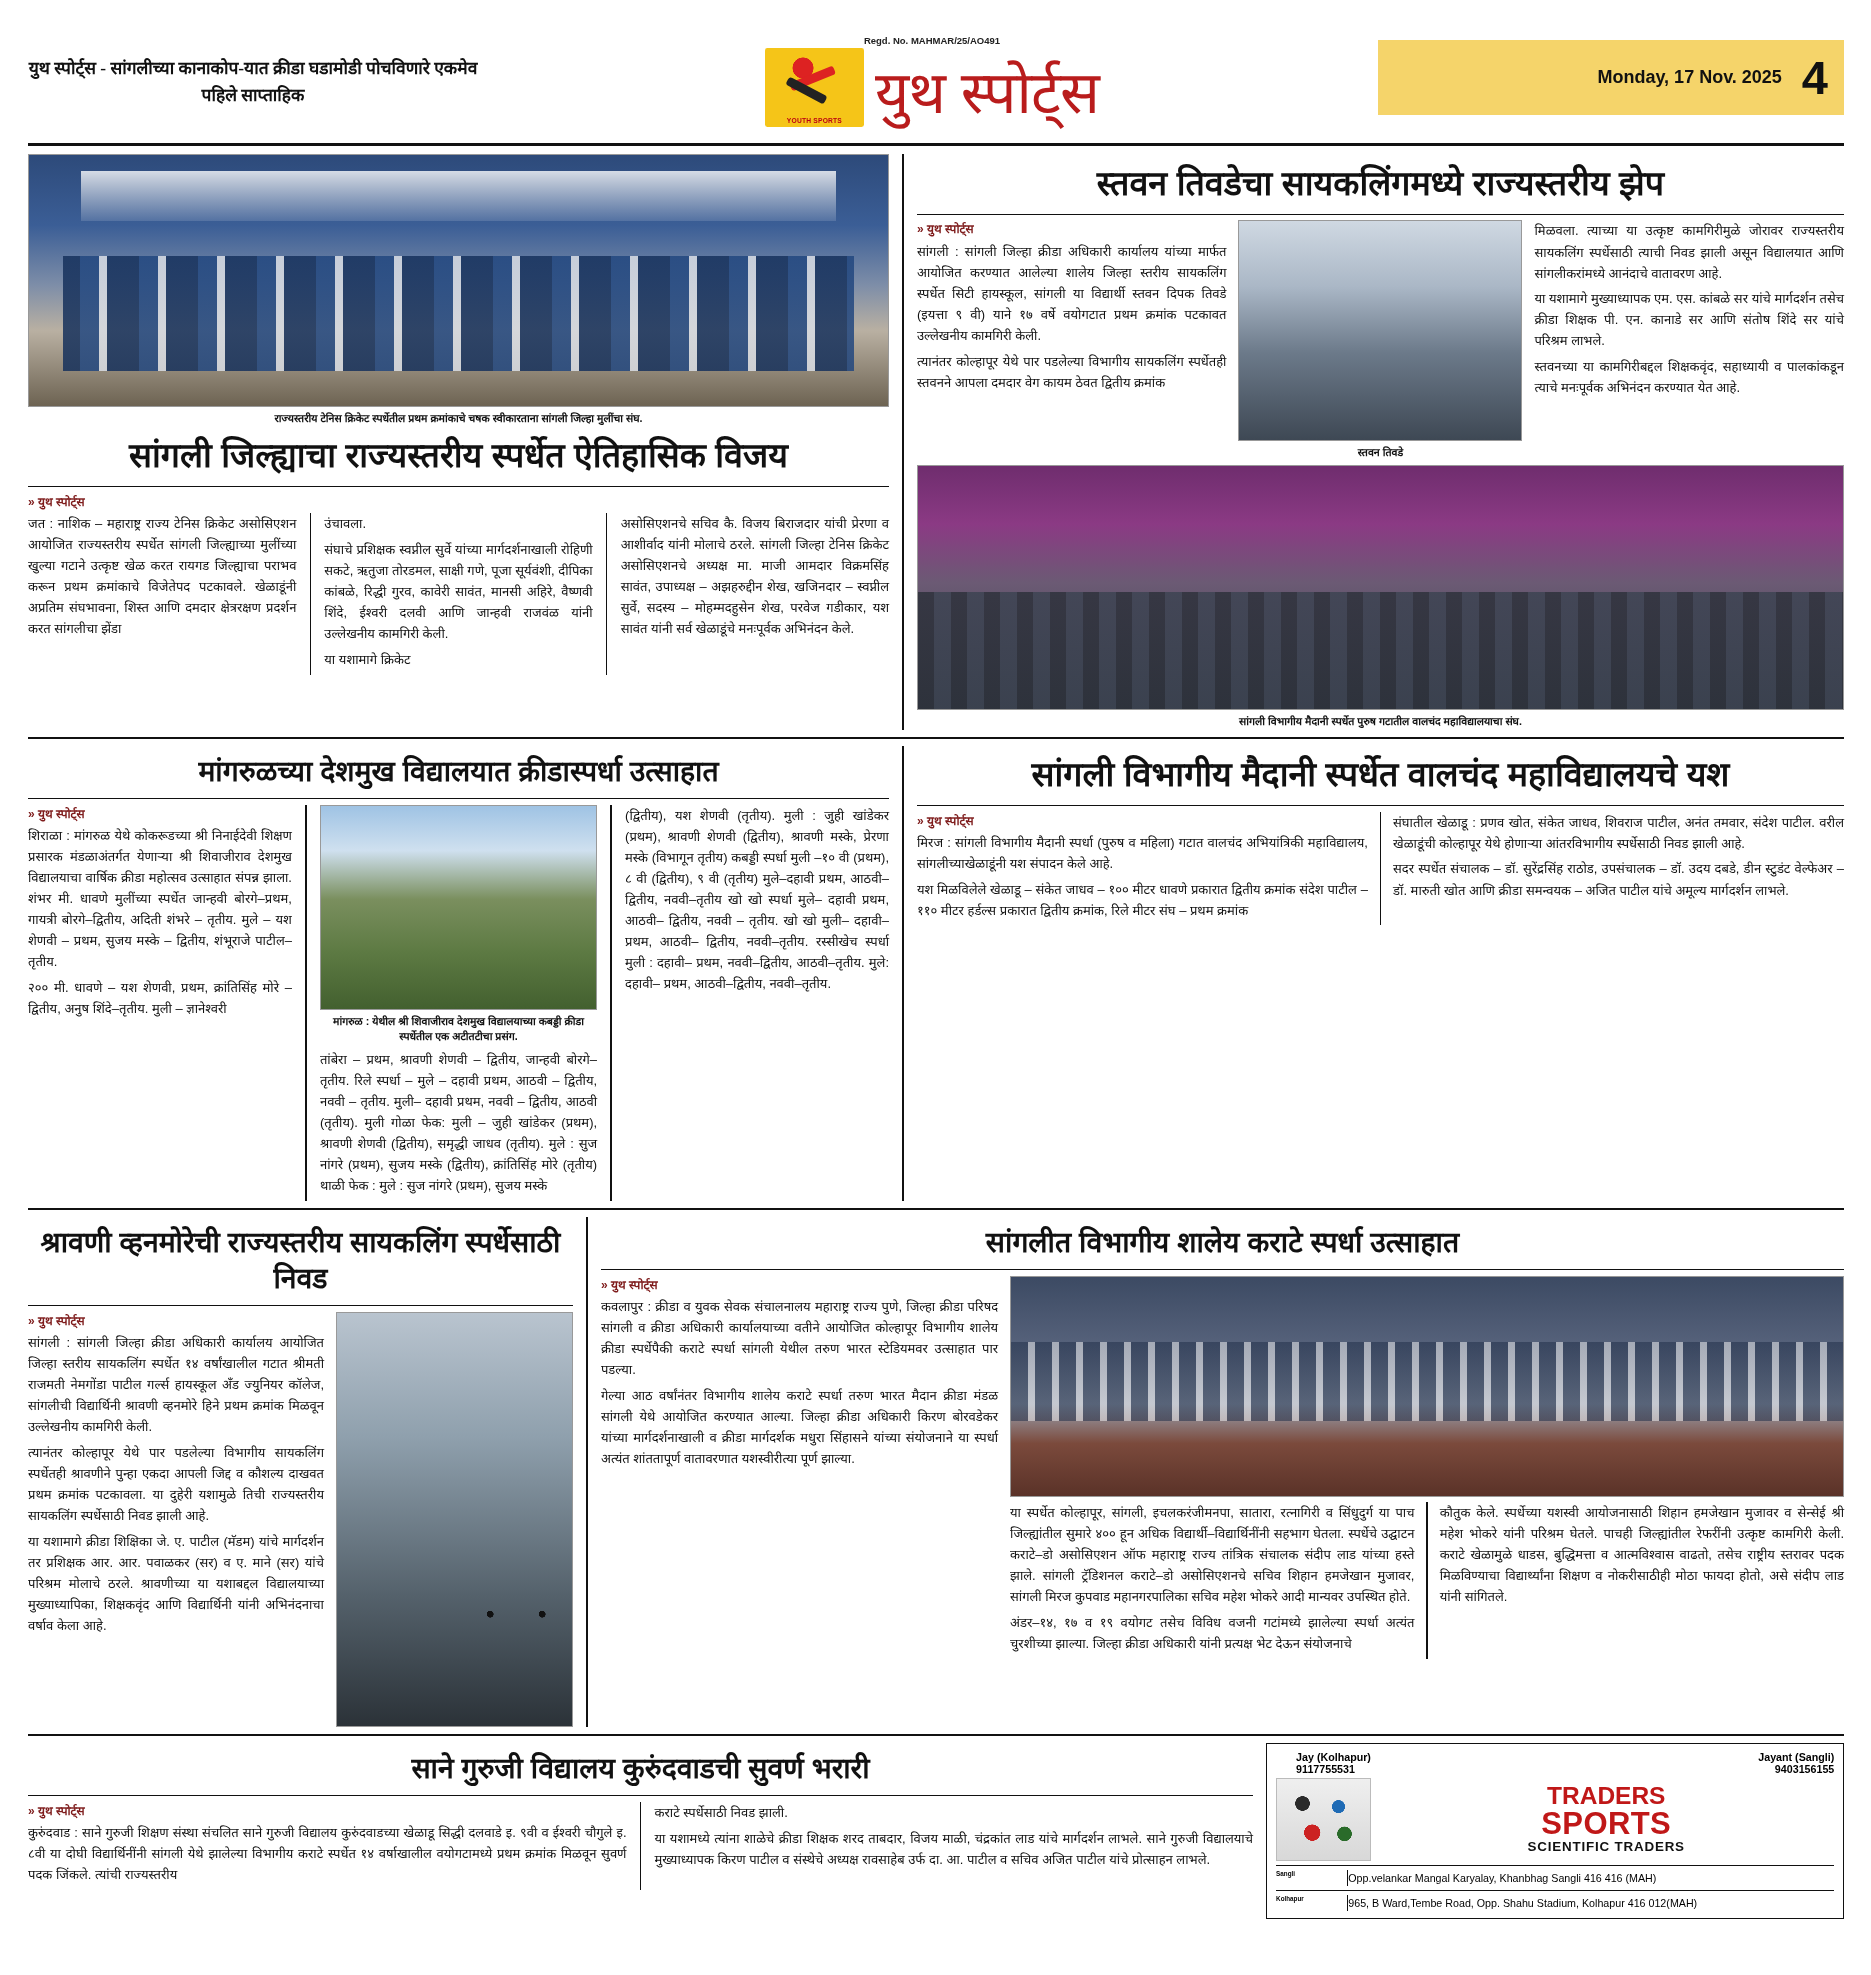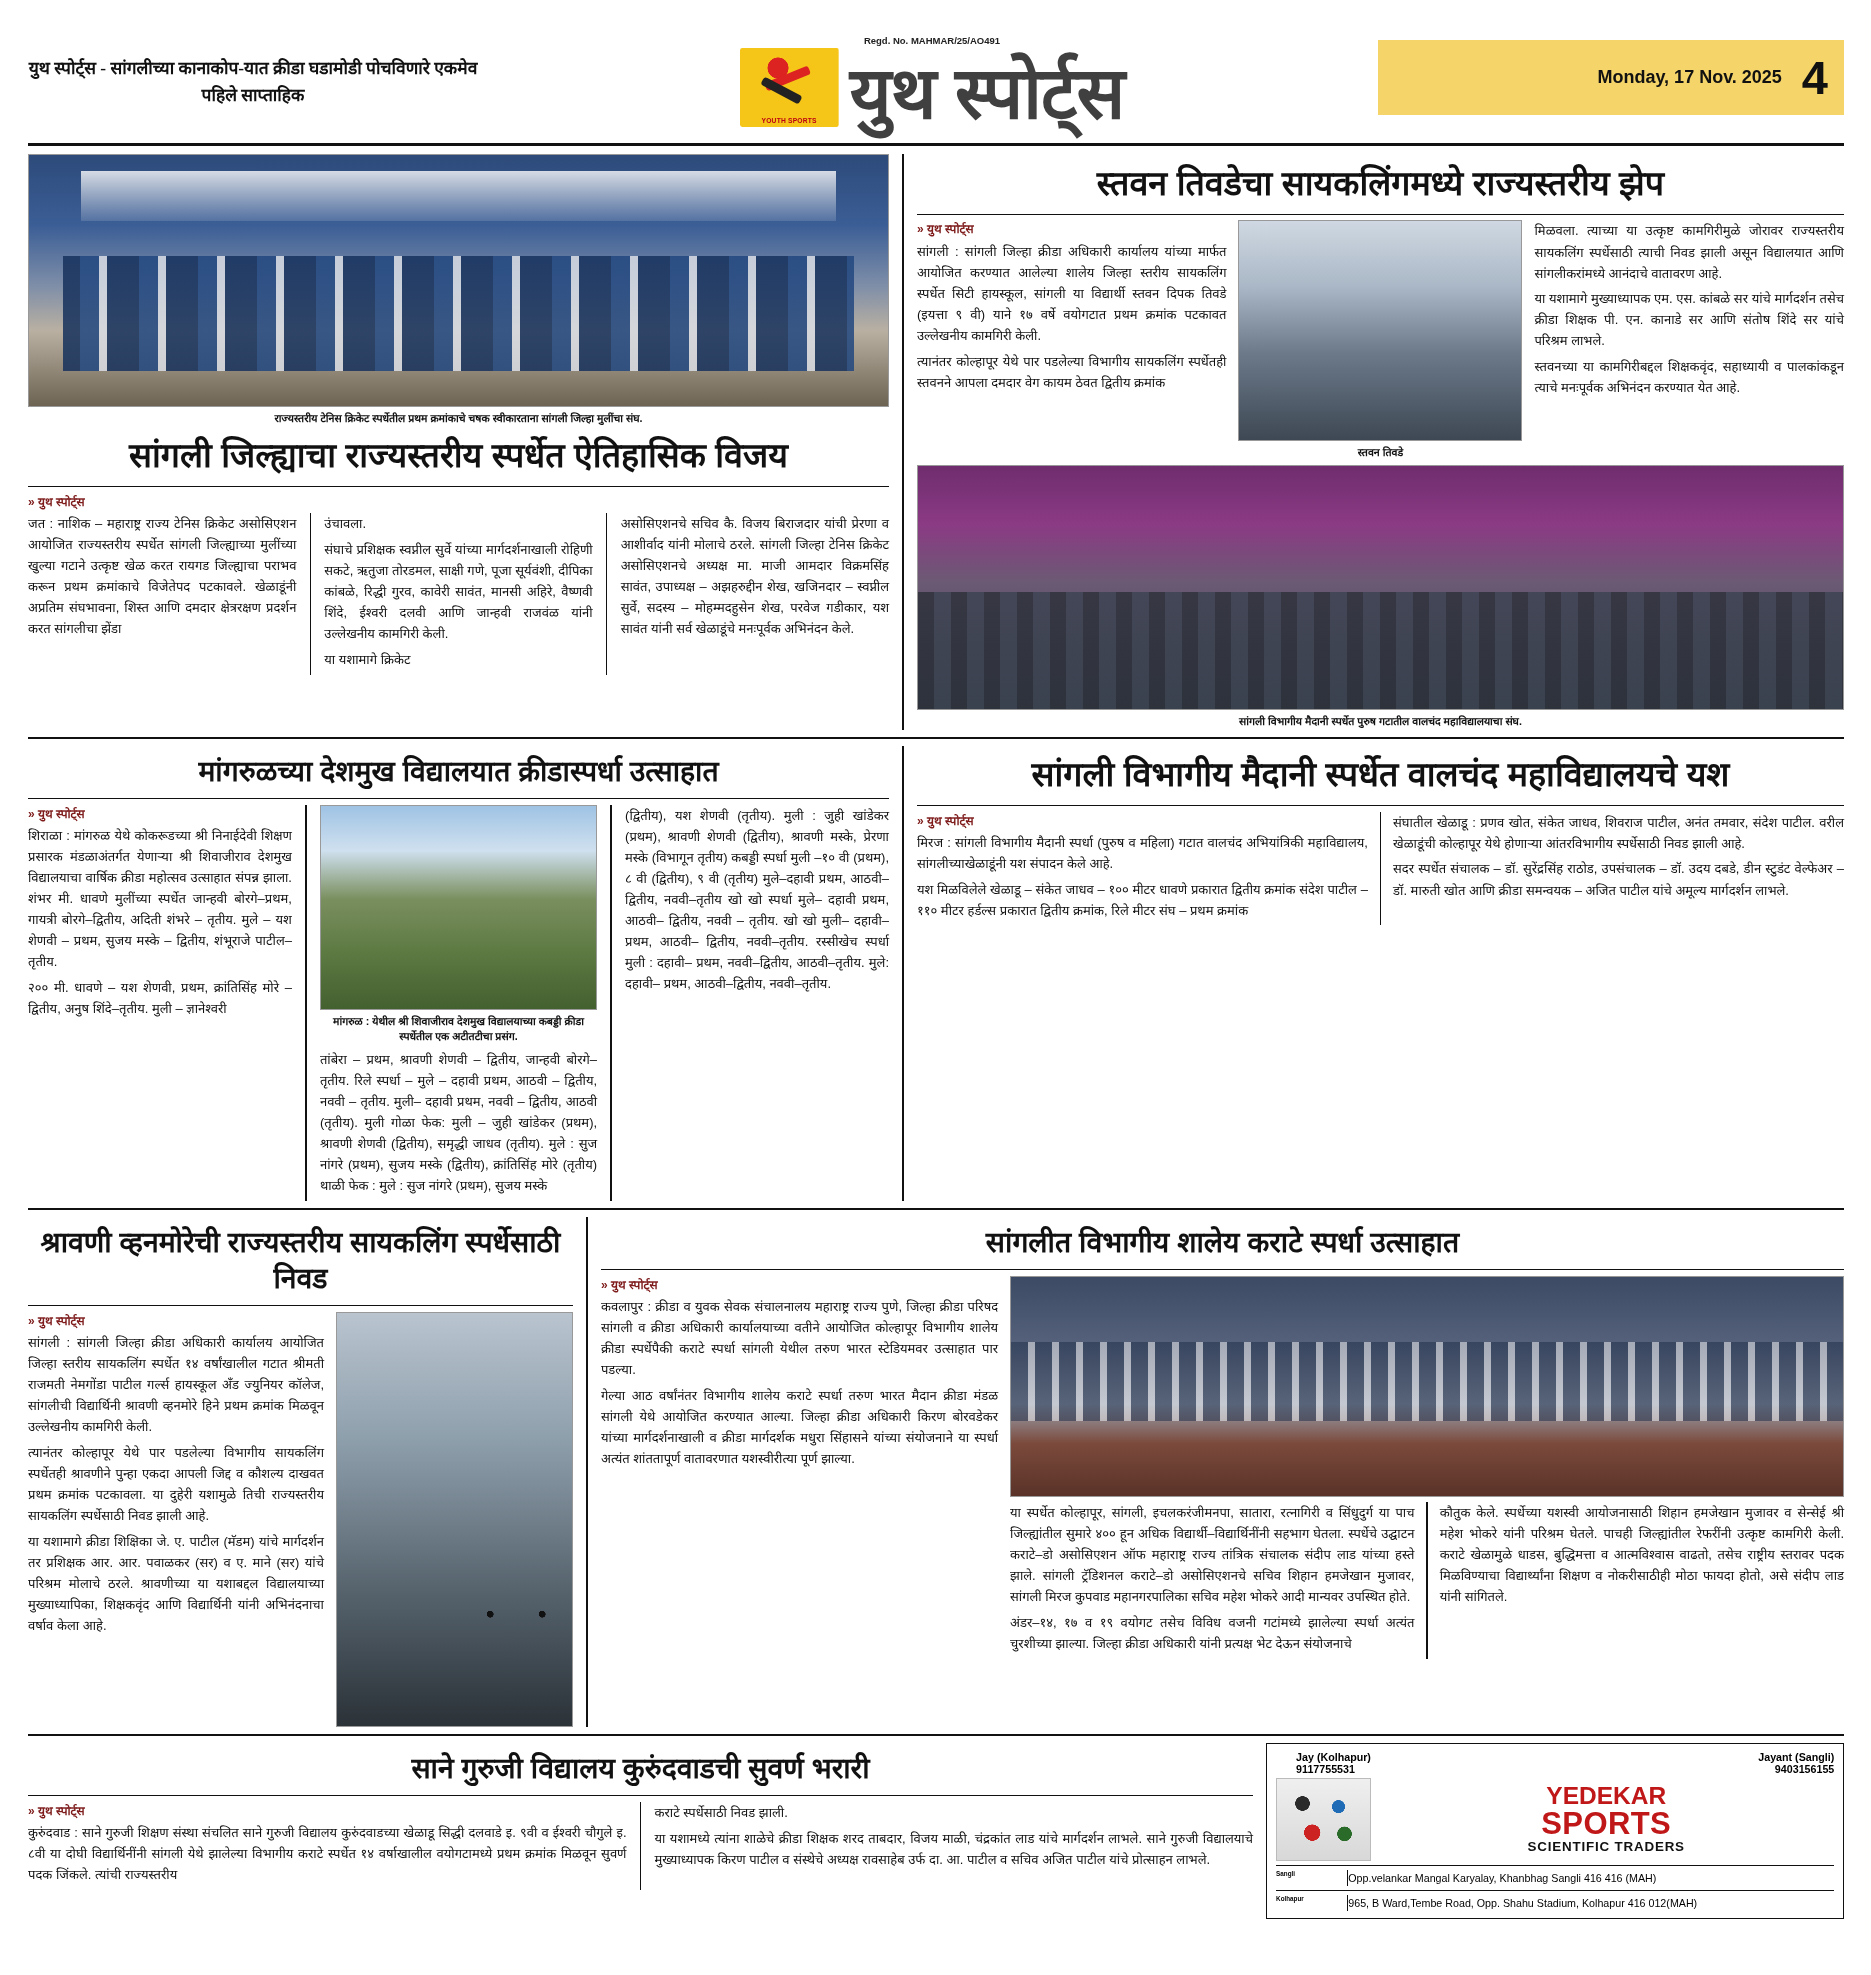--- a/index.html
+++ b/index.html
@@ -89,23 +89,23 @@
     background:#222;
     transform: rotate(28deg);
     border-radius: 3.2px;
   }
   .logo-badge .ysfoot {
     position:absolute; left:0; bottom:3.2px; width:99px;
     text-align:center; font-size:6.7px; font-weight:bold; color:#b01;
     letter-spacing:0.2px;
   }
   .mh-title {
-    font-size: 72px;
-    font-weight: 700;
-    color: #404040;
+    font-size: 59px;
+    font-weight: 400;
+    color: #b91c1c;
     margin-top: 16px;
     letter-spacing: -0.8px;
     white-space: nowrap;
   }
   .mh-right {
     width: 466px;
     background: #f5d46a;
     display: flex;
     align-items: center;
     justify-content: flex-end;
@@ -464,21 +464,21 @@
             <div>9117755531</div>
           </div>
           <div style="text-align:right;">
             <div class="nm">Jayant (Sangli)</div>
             <div>9403156155</div>
           </div>
         </div>
         <div class="ad-main">
           <div class="ad-equip"></div>
           <div class="ad-text" style="text-align:center;">
-            <div class="ad-yede">YEDEKAR</div>
+            <div class="ad-yede">TRADERS</div>
             <div class="ad-sports">SPORTS</div>
             <div class="ad-sci">SCIENTIFIC TRADERS</div>
           </div>
         </div>
         <div class="ad-addr-row">
           <div class="ad-city">Sangli</div>
           <div class="ad-sep"></div>
           <div class="ad-addr">Opp.velankar Mangal Karyalay, Khanbhag Sangli 416 416 (MAH)</div>
         </div>
         <div class="ad-addr-row">

